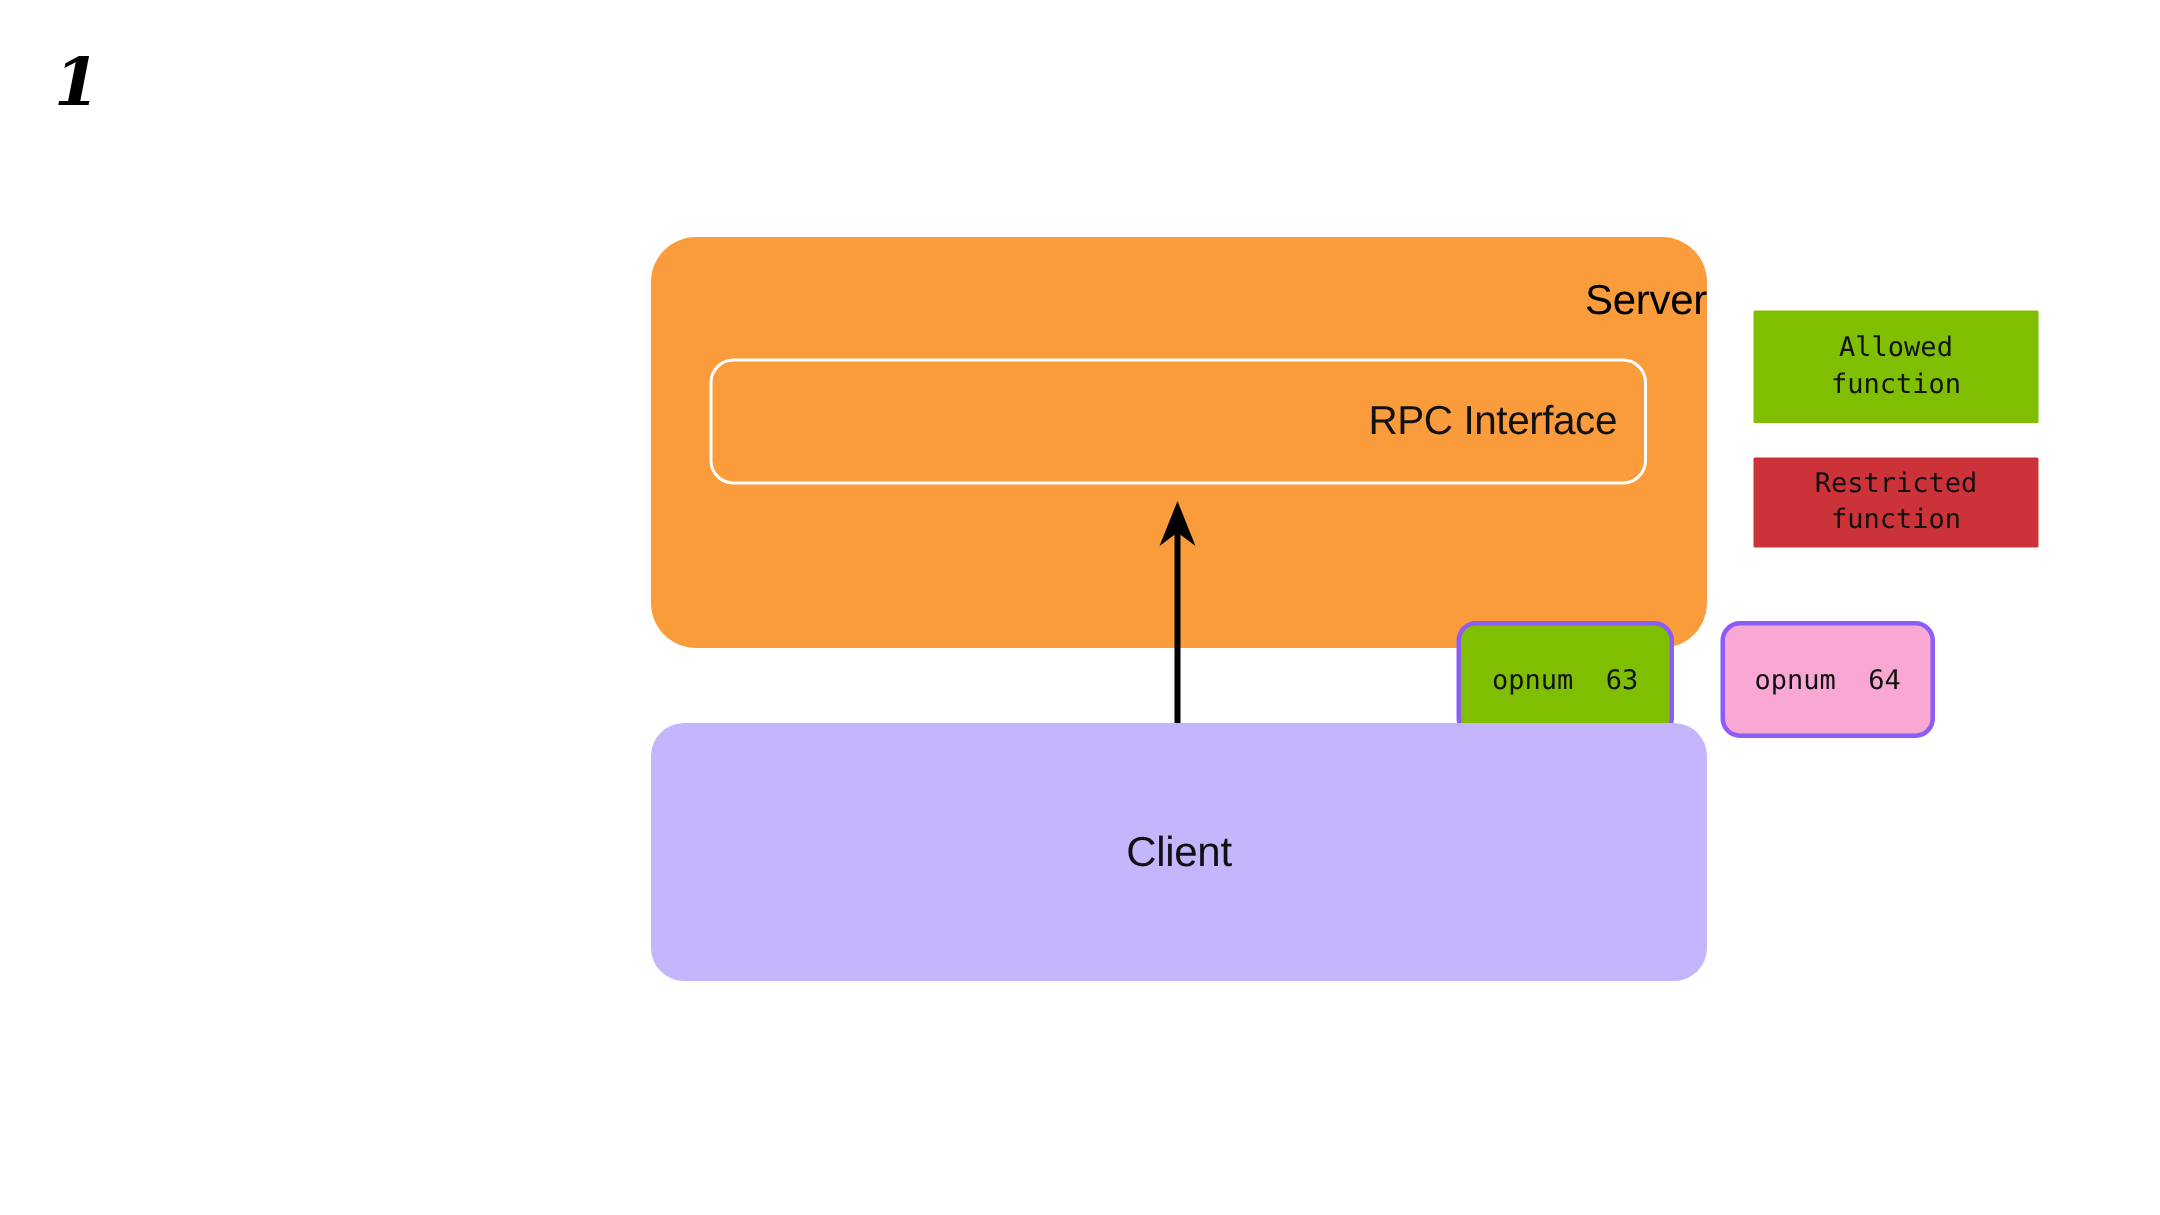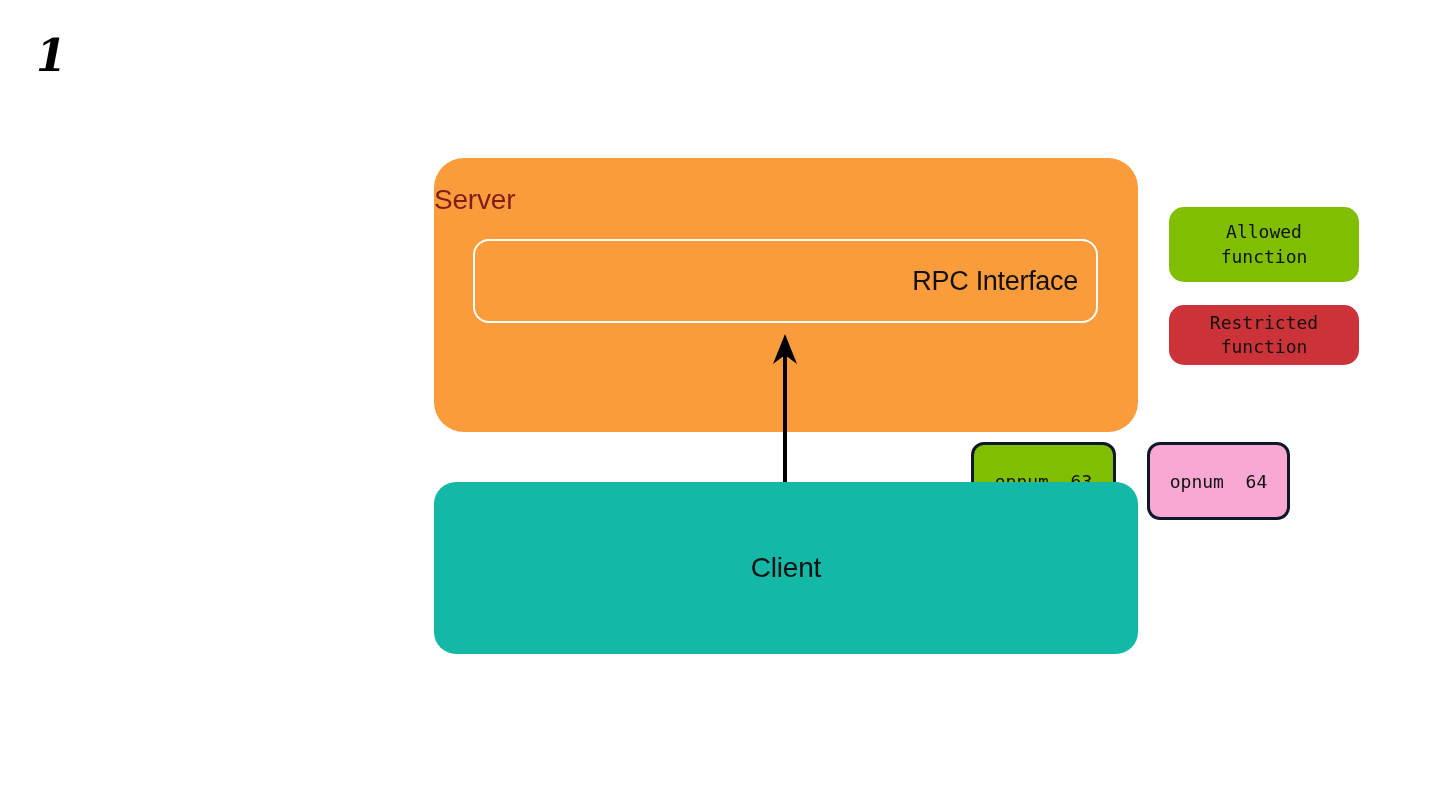--- a/index.html
+++ b/index.html
@@ -44,24 +44,24 @@
     height: 274px;
     background: #fb9c3c;
     border-radius: 30px;
     box-sizing: border-box;
   }
   #server-label {
     position: absolute;
     left: 0;
     top: 26px;
     width: 100%;
-    text-align: left;
+    text-align: right;
     font-family: "Liberation Sans", sans-serif;
     font-size: 28px;
-    color: #7f1d1d;
+    color: #000000;
     letter-spacing: -0.2px;
   }
 
   
   #rpc-panel {
     position: absolute;
     left: 39px;
     top: 81px;
     width: 625px;
     height: 84px;
@@ -79,27 +79,26 @@
     color: #111111;
     letter-spacing: -0.3px;
     white-space: nowrap;
   }
 
   
   .opnum-box {
     position: absolute;
     top: 256px;
     height: 78px;
-    border: 3px solid #0f172a;
+    border: 3px solid #8b5cf6;
     border-radius: 13px;
     box-sizing: border-box;
     display: flex;
     align-items: center;
     justify-content: center;
-    margin-top: 28px;
   }
   #opnum-63-box {
     left: 537px;
     width: 145px;
     background: #7fbe00;
   }
   #opnum-64-box {
     left: 713px;
     width: 143px;
     background: #f9a8d4;
@@ -121,21 +120,21 @@
     pointer-events: none;
   }
 
   
   #client-box {
     position: absolute;
     left: 434px;
     top: 482px;
     width: 704px;
     height: 172px;
-    background: #14b8a6;
+    background: #c4b5fd;
     border-radius: 22px;
     box-sizing: border-box;
     display: flex;
     align-items: center;
     justify-content: center;
   }
   #client-label {
     font-family: "Liberation Sans", sans-serif;
     font-size: 28px;
     color: #111111;
@@ -144,21 +143,21 @@
 
   
   #legend {
     position: absolute;
     left: 1169px;
     top: 207px;
     width: 190px;
   }
   .legend-box {
     width: 190px;
-    border-radius: 15px;
+    border-radius: 1px;
     box-sizing: border-box;
     display: flex;
     align-items: center;
     justify-content: center;
     text-align: center;
   }
   #legend-allowed {
     height: 75px;
     background: #7fbe00;
     margin-bottom: 23px;

